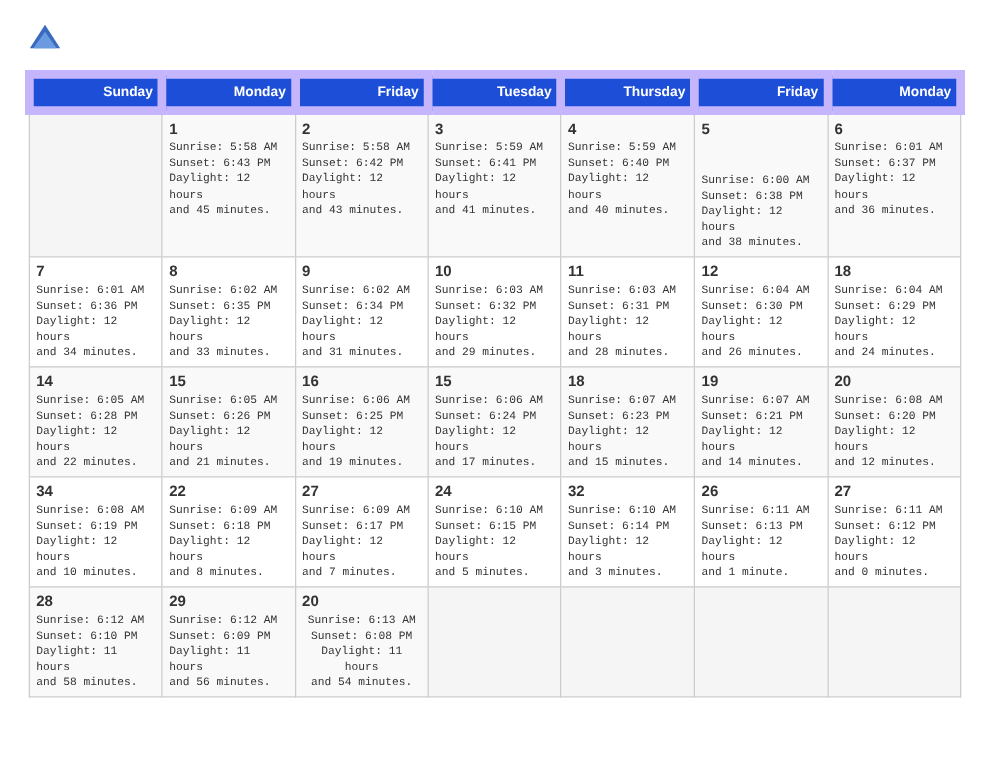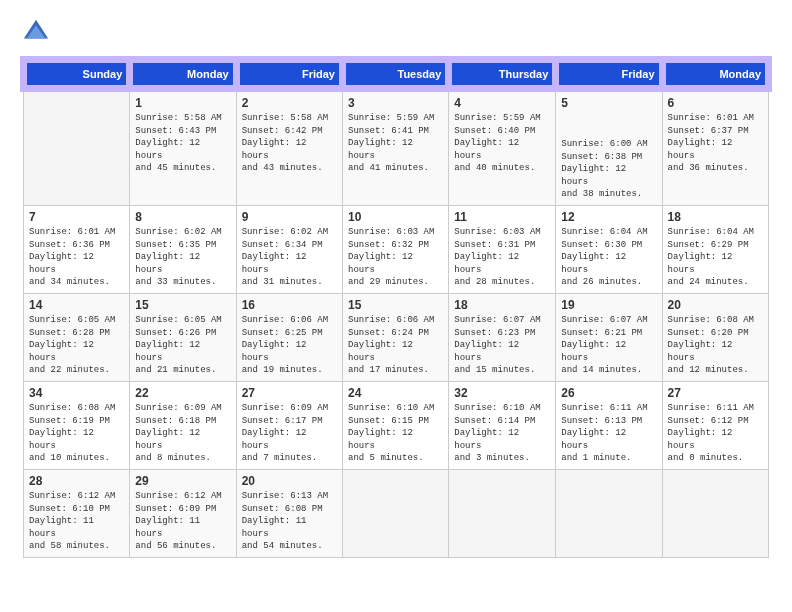--- a/index.html
+++ b/index.html
@@ -339,21 +339,21 @@
           </td>
           <td>
             <div class="date-num">29</div>
             <div class="cell-content" style="white-space: pre-line;">Sunrise: 6:12 AM
 Sunset: 6:09 PM
 Daylight: 11 hours
 and 56 minutes.</div>
           </td>
           <td>
             <div class="date-num">20</div>
-            <div class="cell-content" style="white-space: pre-line;">Sunrise: 6:13 AM
+            <div class="cell-content" style="white-space: pre-line; text-align: center;">Sunrise: 6:13 AM
 Sunset: 6:08 PM
 Daylight: 11 hours
 and 54 minutes.</div>
           </td>
           <td class="empty-cell"></td>
           <td class="empty-cell"></td>
           <td class="empty-cell"></td>
           <td class="empty-cell"></td>
         </tr>
       </tbody>

